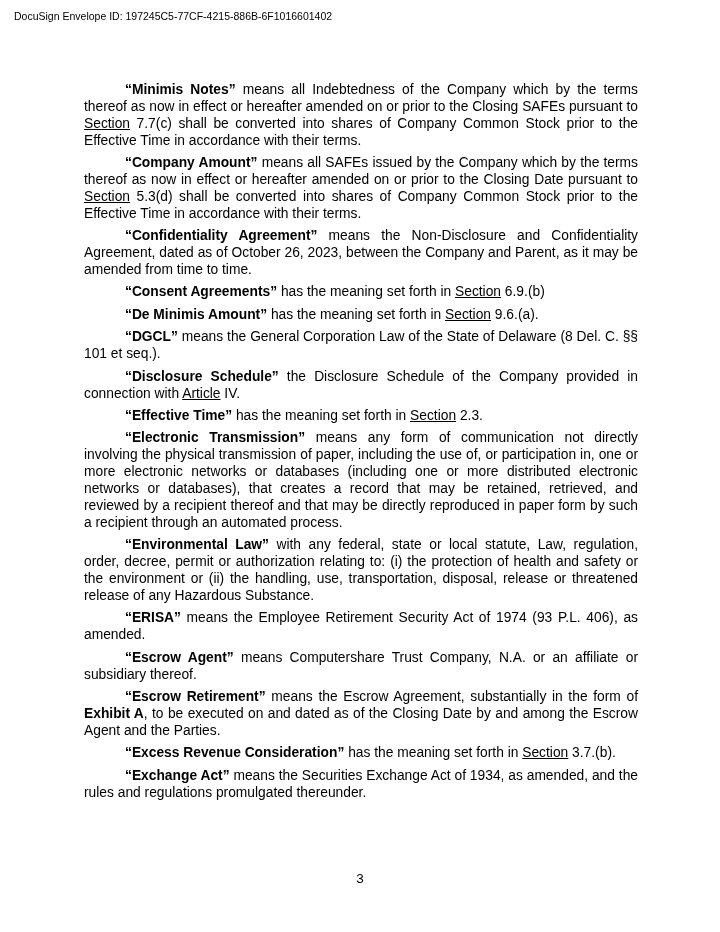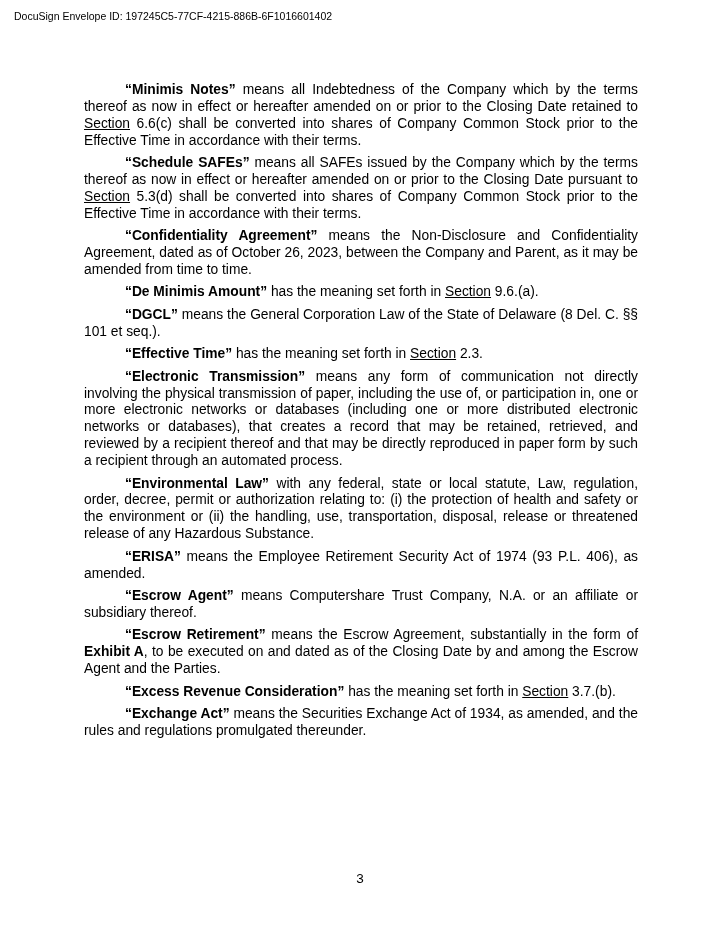--- a/index.html
+++ b/index.html
@@ -51,25 +51,27 @@
     color: #000000;
   }
 </style>
 </head>
 <body>
 
 <div class="page">
   <div class="envelope">DocuSign Envelope ID: 197245C5-77CF-4215-886B-6F1016601402</div>
 
   <div class="content">
-    <p class="para"><span class="b">“Minimis Notes”</span><span> means all Indebtedness of the Company which by the terms thereof as now in effect or hereafter amended on or prior to the Closing Date retained to </span><span class="u">Section</span><span> 6.6(c) shall be converted into shares of Company Common Stock prior to the Effective Time in accordance with their terms.</span></p>
-    <p class="para"><span class="b">“Schedule SAFEs”</span><span> means all SAFEs issued by the Company which by the terms thereof as now in effect or hereafter amended on or prior to the Closing Date pursuant to </span><span class="u">Section</span><span> 5.3(d) shall be converted into shares of Company Common Stock prior to the Effective Time in accordance with their terms.</span></p>
+    <p class="para"><span class="b">“Minimis Notes”</span><span> means all Indebtedness of the Company which by the terms thereof as now in effect or hereafter amended on or prior to the Closing SAFEs pursuant to </span><span class="u">Section</span><span> 7.7(c) shall be converted into shares of Company Common Stock prior to the Effective Time in accordance with their terms.</span></p>
+    <p class="para"><span class="b">“Company Amount”</span><span> means all SAFEs issued by the Company which by the terms thereof as now in effect or hereafter amended on or prior to the Closing Date pursuant to </span><span class="u">Section</span><span> 5.3(d) shall be converted into shares of Company Common Stock prior to the Effective Time in accordance with their terms.</span></p>
     <p class="para"><span class="b">“Confidentiality Agreement”</span><span> means the Non-Disclosure and Confidentiality Agreement, dated as of October 26, 2023, between the Company and Parent, as it may be amended from time to time.</span></p>
+    <p class="para"><span class="b">“Consent Agreements”</span><span> has the meaning set forth in </span><span class="u">Section</span><span> 6.9.(b)</span></p>
     <p class="para"><span class="b">“De Minimis Amount”</span><span> has the meaning set forth in </span><span class="u">Section</span><span> 9.6.(a).</span></p>
     <p class="para"><span class="b">“DGCL”</span><span> means the General Corporation Law of the State of Delaware (8 Del. C. §§ 101 et seq.).</span></p>
+    <p class="para"><span class="b">“Disclosure Schedule”</span><span> the Disclosure Schedule of the Company provided in connection with </span><span class="u">Article</span><span> IV.</span></p>
     <p class="para"><span class="b">“Effective Time”</span><span> has the meaning set forth in </span><span class="u">Section</span><span> 2.3.</span></p>
     <p class="para"><span class="b">“Electronic Transmission”</span><span> means any form of communication not directly involving the physical transmission of paper, including the use of, or participation in, one or more electronic networks or databases (including one or more distributed electronic networks or databases), that creates a record that may be retained, retrieved, and reviewed by a recipient thereof and that may be directly reproduced in paper form by such a recipient through an automated process.</span></p>
     <p class="para"><span class="b">“Environmental Law”</span><span> with any federal, state or local statute, Law, regulation, order, decree, permit or authorization relating to: (i) the protection of health and safety or the environment or (ii) the handling, use, transportation, disposal, release or threatened release of any Hazardous Substance.</span></p>
     <p class="para"><span class="b">“ERISA”</span><span> means the Employee Retirement Security Act of 1974 (93 P.L. 406), as amended.</span></p>
     <p class="para"><span class="b">“Escrow Agent”</span><span> means Computershare Trust Company, N.A. or an affiliate or subsidiary thereof.</span></p>
     <p class="para"><span class="b">“Escrow Retirement”</span><span> means the Escrow Agreement, substantially in the form of </span><span class="b">Exhibit A</span><span>, to be executed on and dated as of the Closing Date by and among the Escrow Agent and the Parties.</span></p>
     <p class="para"><span class="b">“Excess Revenue Consideration”</span><span> has the meaning set forth in </span><span class="u">Section</span><span> 3.7.(b).</span></p>
     <p class="para"><span class="b">“Exchange Act”</span><span> means the Securities Exchange Act of 1934, as amended, and the rules and regulations promulgated thereunder.</span></p>
   </div>
 

